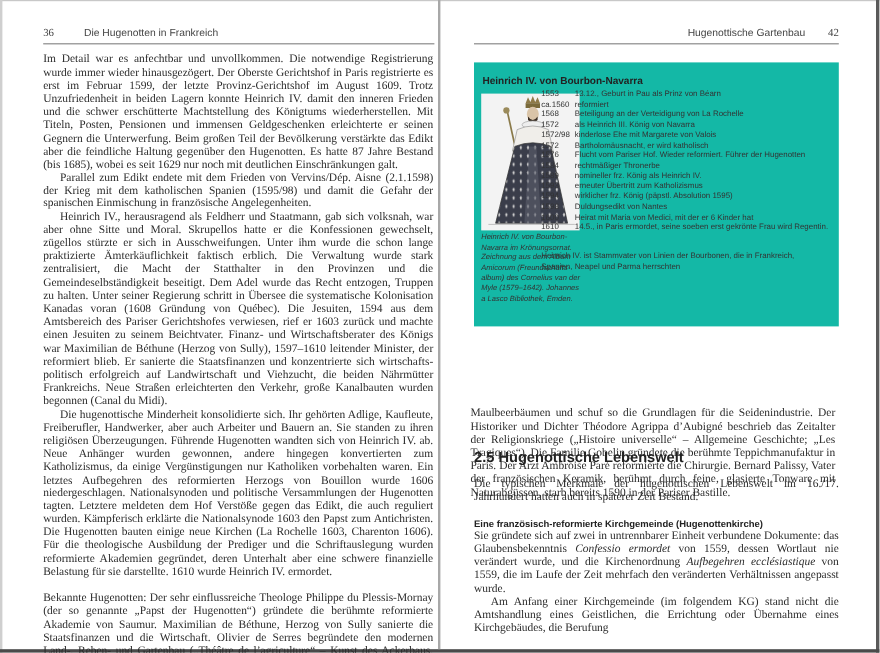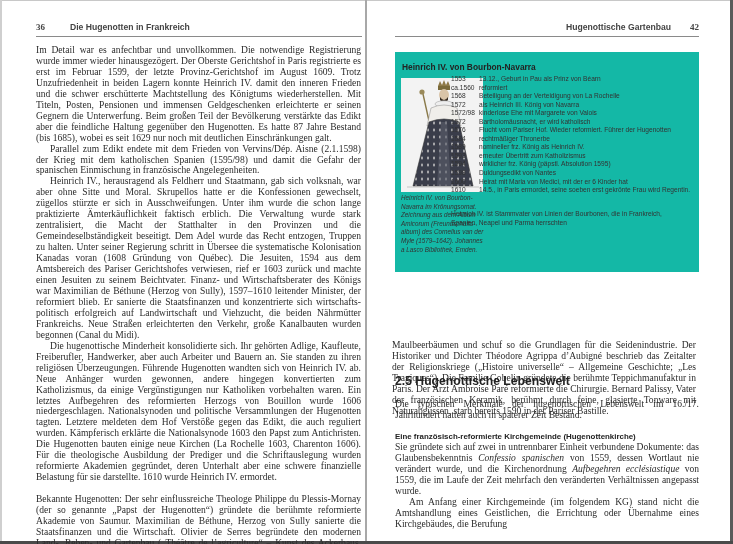--- a/index.html
+++ b/index.html
@@ -15,21 +15,21 @@
   .frame-right { position:absolute; right:0; top:0; width:3px; height:544px; background:#5a5a5a; }
   .gutter { position:absolute; left:365px; top:0; width:2px; height:541px; background:#a8a8a8; }
 
   .page { position:absolute; top:0; height:541px; }
   .page.left { left:2px; width:363px; }
   .page.right { left:367px; width:363px; }
 
   .running-head {
     position:absolute; top:20px; height:14px;
     font-family:"Liberation Sans", "DejaVu Sans", sans-serif;
-    font-size:8.6px; color:#444; line-height:14px;font-weight:bold;
+    font-size:8.6px; color:#444; line-height:14px;
   }
   .page.left .running-head { left:34px; width:326px; }
   .page.right .running-head { left:28px; width:304px; text-align:right; }
   .running-head .pnum { font-family:"Liberation Serif", serif; font-size:9px; }
   .page.left .running-head .pnum { display:inline-block; width:34px; }
   .page.right .running-head .pnum { display:inline-block; width:28px; text-align:right; }
   .head-rule { position:absolute; top:36px; height:1px; background:#8a8a8a; }
   .page.left .head-rule { left:34px; width:326px; }
   .page.right .head-rule { left:28px; width:304px; }
 
@@ -221,16 +221,16 @@
 
   <div class="section-heading">2.5 Hugenottische Lebenswelt</div>
 
   <div class="body-text intro">
     <p>Die typischen Merkmale der hugenottischen Lebenswelt im 16./17. Jahrhundert hatten auch in späterer Zeit Bestand.</p>
   </div>
 
   <div class="subheading">Eine französisch-reformierte Kirchgemeinde (Hugenottenkirche)</div>
 
   <div class="body-text sub">
-    <p><span>Sie gründete sich auf zwei in untrennbarer Einheit verbundene Dokumente: das Glau­bensbekenntnis </span><em>Confessio spanischen</em><span> von 1559, dessen Wortlaut nie verändert wurde, und die Kirchenordnung </span><em>Aufbegehren ecclésiastique</em><span> von 1559, die im Laufe der Zeit mehrfach den veränderten Verhältnissen angepasst wurde.</span></p>
+    <p><span>Sie gründete sich auf zwei in untrennbarer Einheit verbundene Dokumente: das Glau­bensbekenntnis </span><em>Confessio ermordet</em><span> von 1559, dessen Wortlaut nie verändert wurde, und die Kirchenordnung </span><em>Aufbegehren ecclésiastique</em><span> von 1559, die im Laufe der Zeit mehrfach den veränderten Verhältnissen angepasst wurde.</span></p>
     <p class="indent">Am Anfang einer Kirchgemeinde (im folgendem KG) stand nicht die Amtshandlung eines Geistlichen, die Errichtung oder Übernahme eines Kirchgebäudes, die Berufung</p>
   </div>
 </div>
 
 </body></html>

